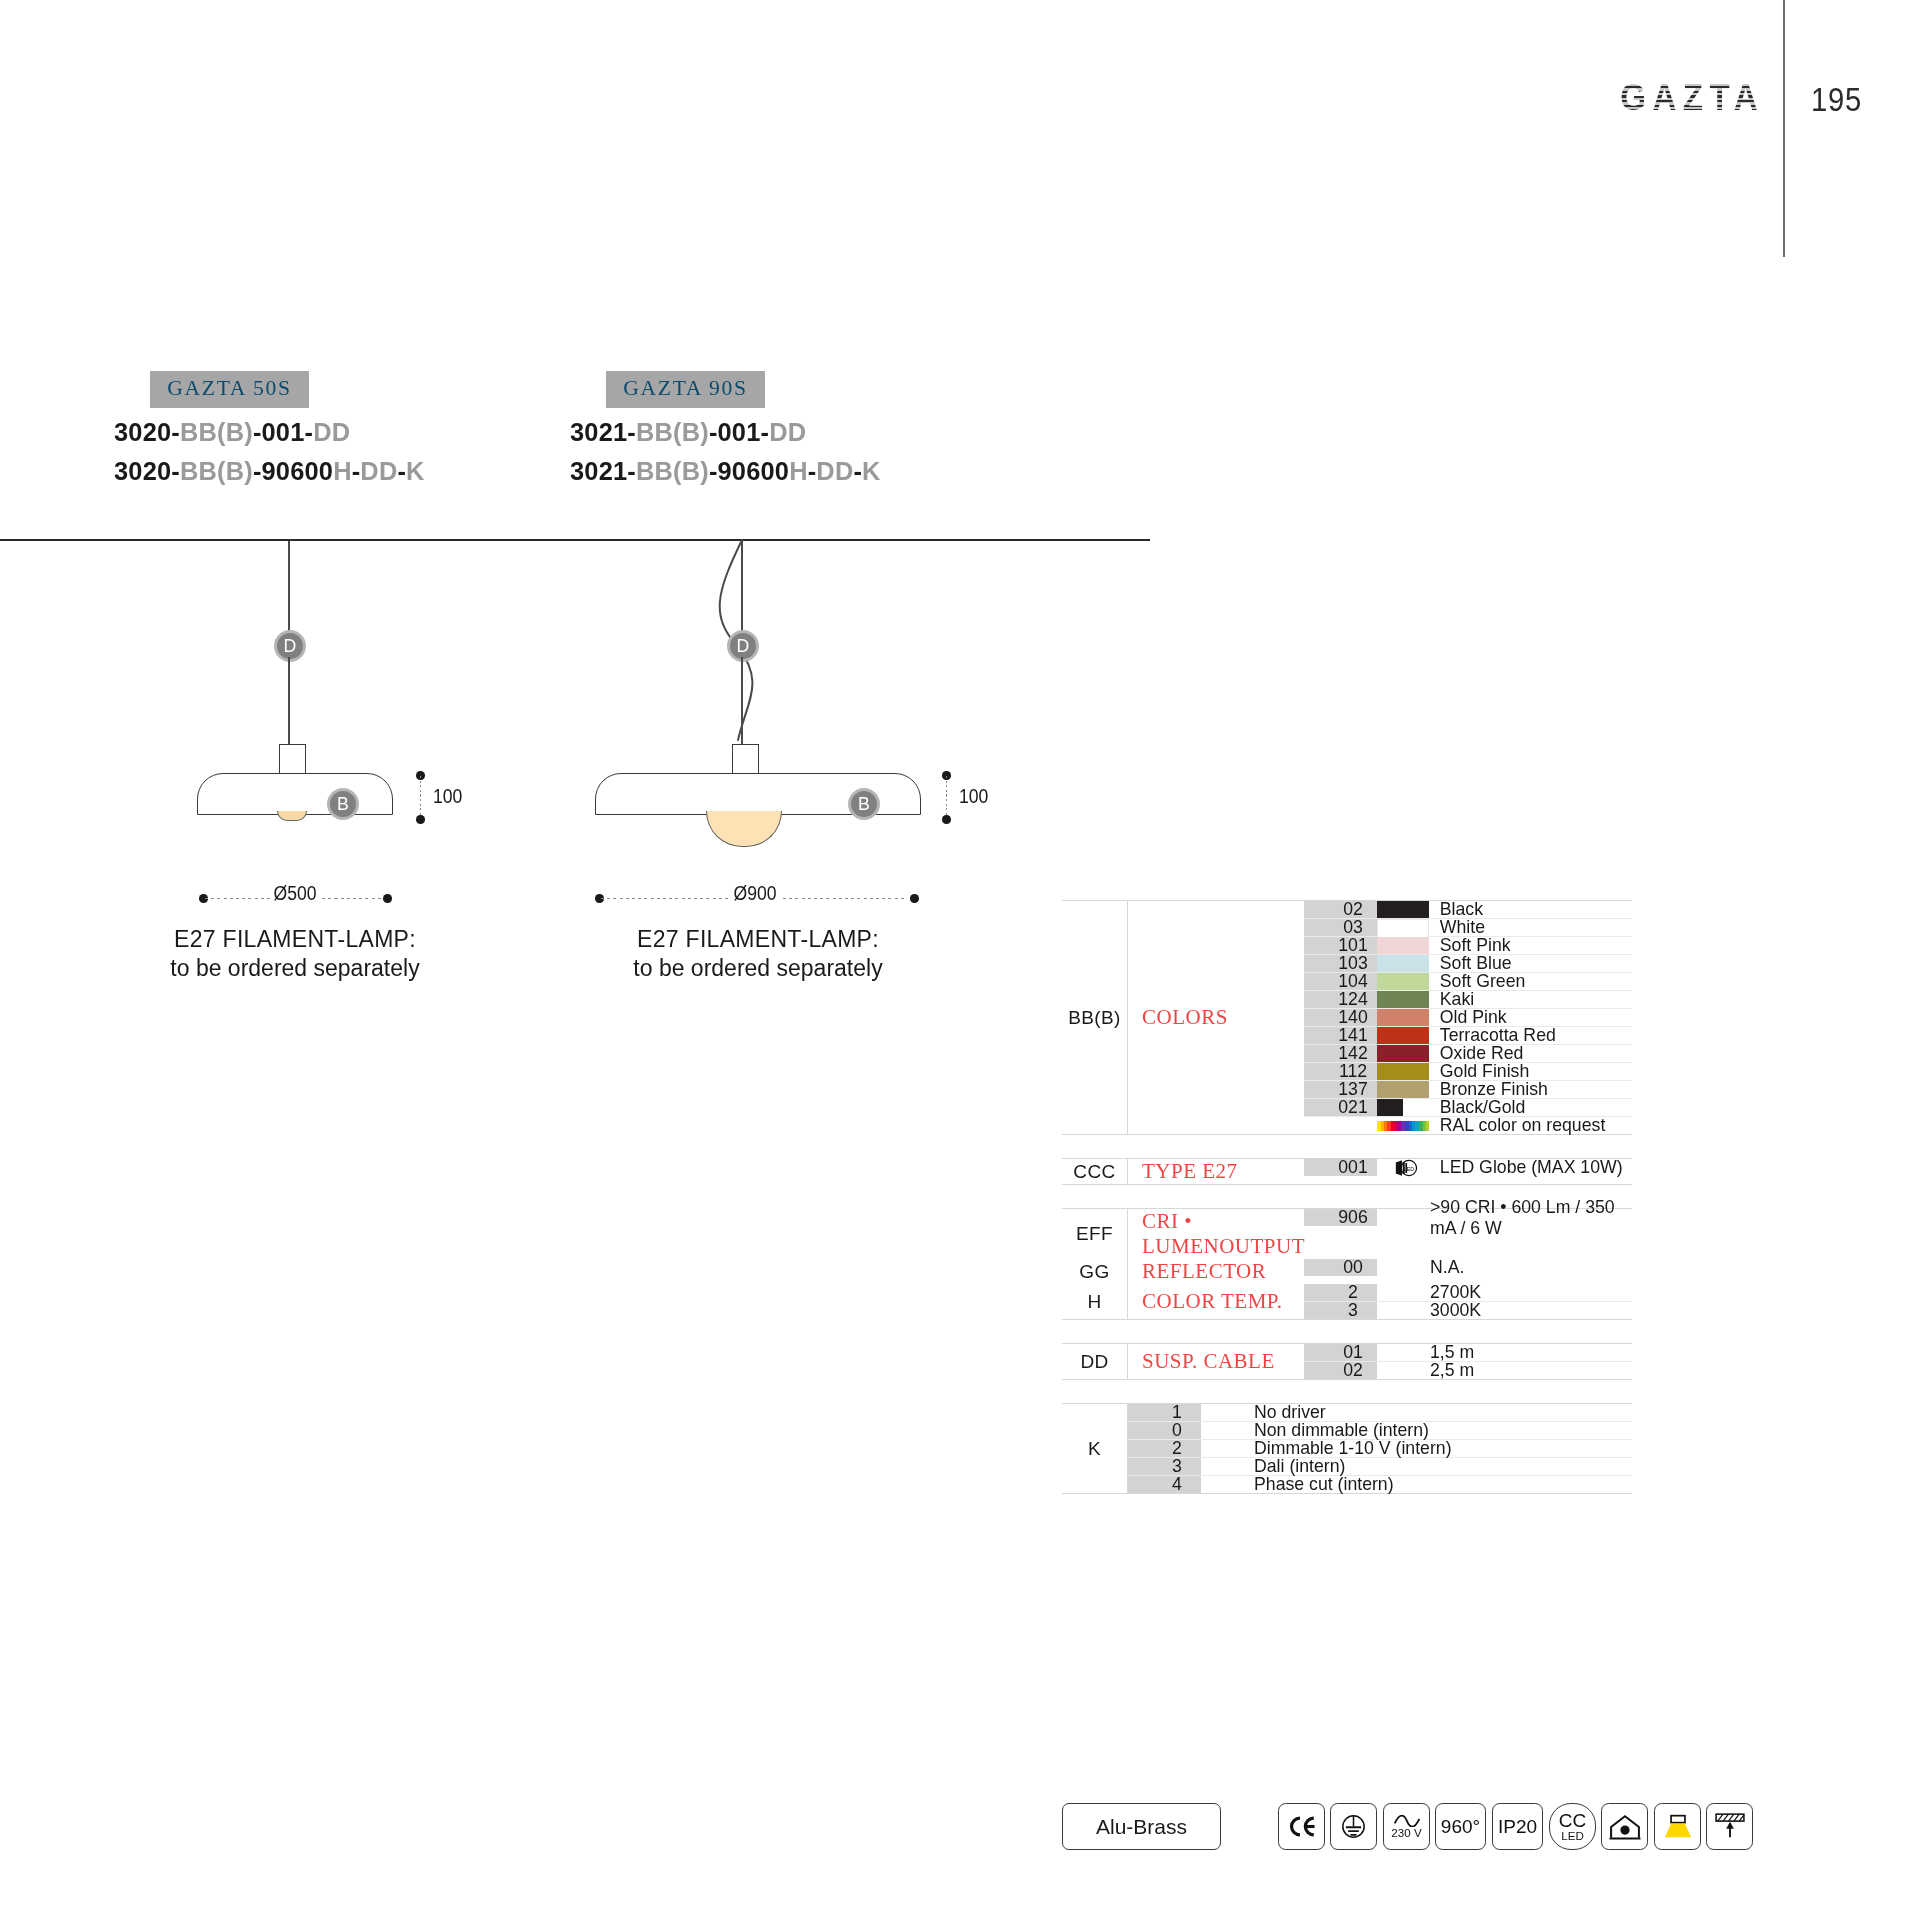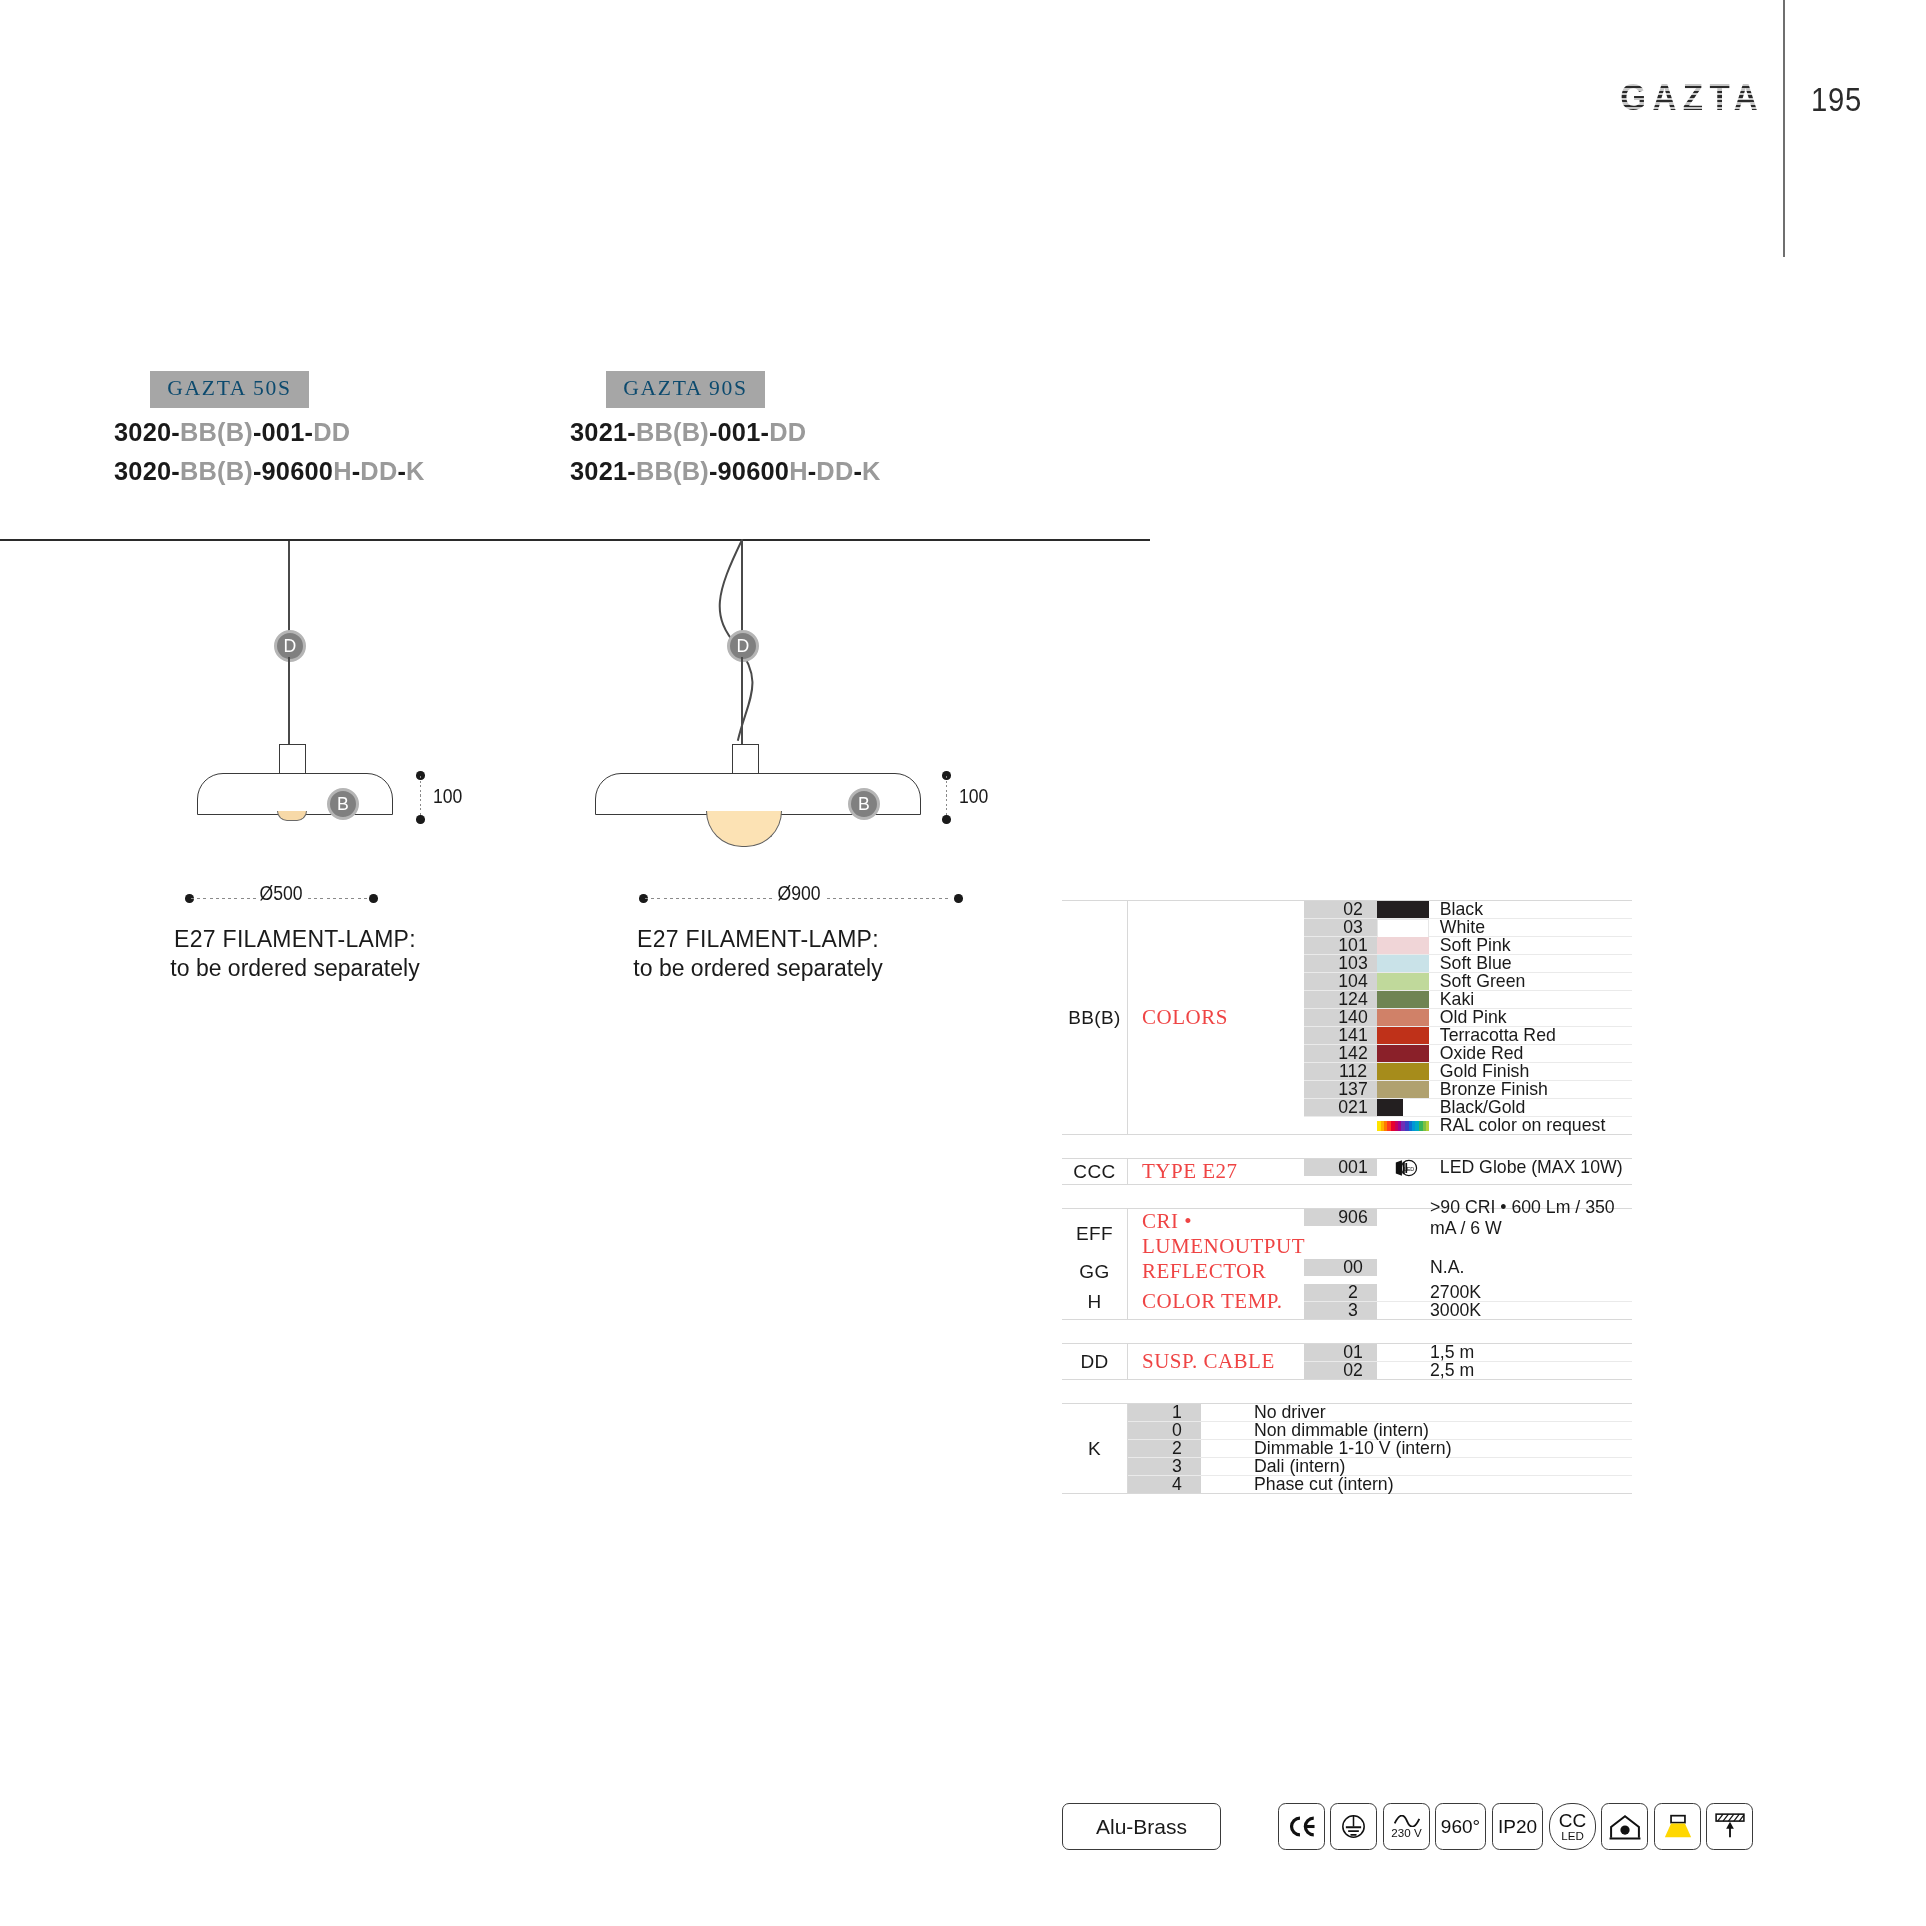--- a/index.html
+++ b/index.html
@@ -212,21 +212,21 @@
   <div class="bulb-small" style="left:277px;top:811px;width:28px;height:9.2px;"></div>
   <div class="marker" style="left:327px;top:788px;width:26px;height:26px;line-height:26px;font-size:17.7px;">B</div>
 
   <div class="dimv" style="left:416px;top:771px;height:52px;">
     <div class="dot" style="top:0;"></div>
     <div class="ln" style="height:43px;"></div>
     <div class="dot" style="top:44px;"></div>
     <div class="lbl" style="top:14px;">100</div>
   </div>
 
-  <div class="dimh" style="left:185px;top:894px;width:193px;">
+  <div class="dimh" style="left:199px;top:894px;width:193px;">
     <div class="dot" style="left:0;"></div>
     <div class="ln" style="left:6.2px;width:66px;"></div>
     <div class="lbl" style="left:69px;width:54px;">Ø500</div>
     <div class="ln" style="left:123px;width:62px;"></div>
     <div class="dot" style="left:184px;"></div>
   </div>
 
   <div class="caption" style="left:160px;top:925px;width:270px;">
     <div class="l1">E27 FILAMENT-LAMP:</div>
     <div>to be ordered separately</div>
@@ -245,21 +245,21 @@
   <div class="bulb-big" style="left:706px;top:811px;width:74px;height:35px;"></div>
   <div class="marker" style="left:848px;top:788px;width:26px;height:26px;line-height:26px;font-size:17.7px;">B</div>
 
   <div class="dimv" style="left:942px;top:771px;height:52px;">
     <div class="dot" style="top:0;"></div>
     <div class="ln" style="height:43px;"></div>
     <div class="dot" style="top:44px;"></div>
     <div class="lbl" style="top:14px;">100</div>
   </div>
 
-  <div class="dimh" style="left:595px;top:894px;width:264px;margin-left:44px;">
+  <div class="dimh" style="left:595px;top:894px;width:264px;">
     <div class="dot" style="left:0;"></div>
     <div class="ln" style="left:6.2px;width:129px;"></div>
     <div class="lbl" style="left:133px;width:54px;">Ø900</div>
     <div class="ln" style="left:188px;width:123px;"></div>
     <div class="dot" style="left:315px;"></div>
   </div>
 
   <div class="caption" style="left:623px;top:925px;width:270px;">
     <div class="l1">E27 FILAMENT-LAMP:</div>
     <div>to be ordered separately</div>

